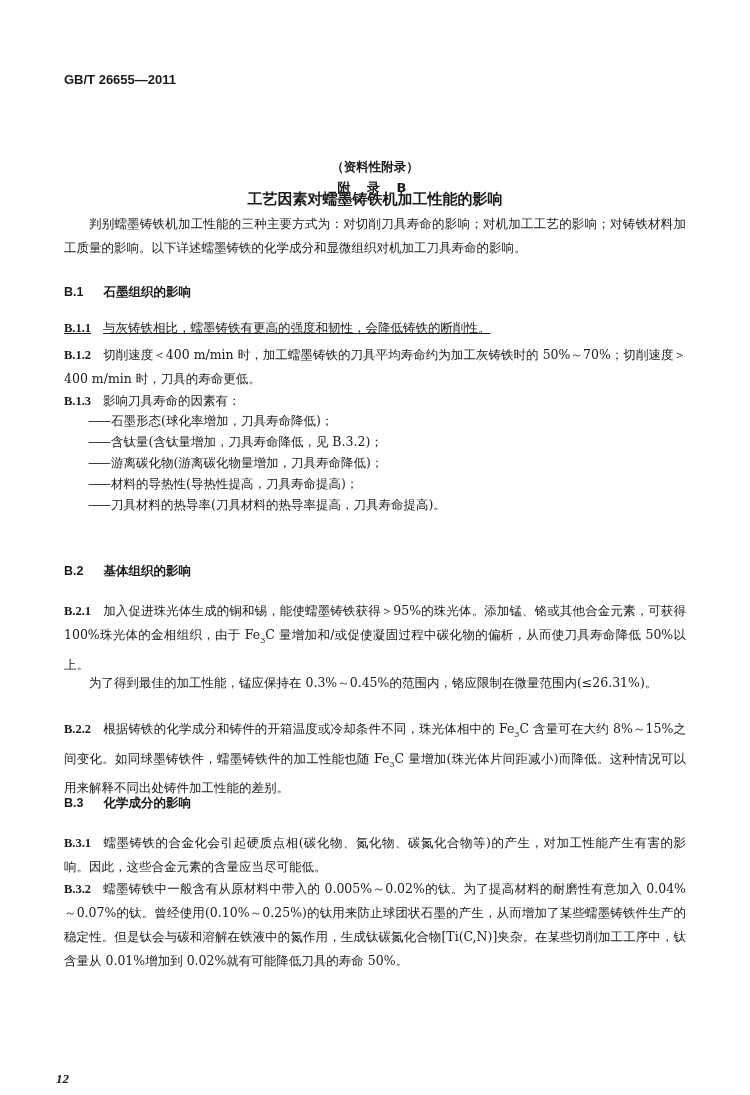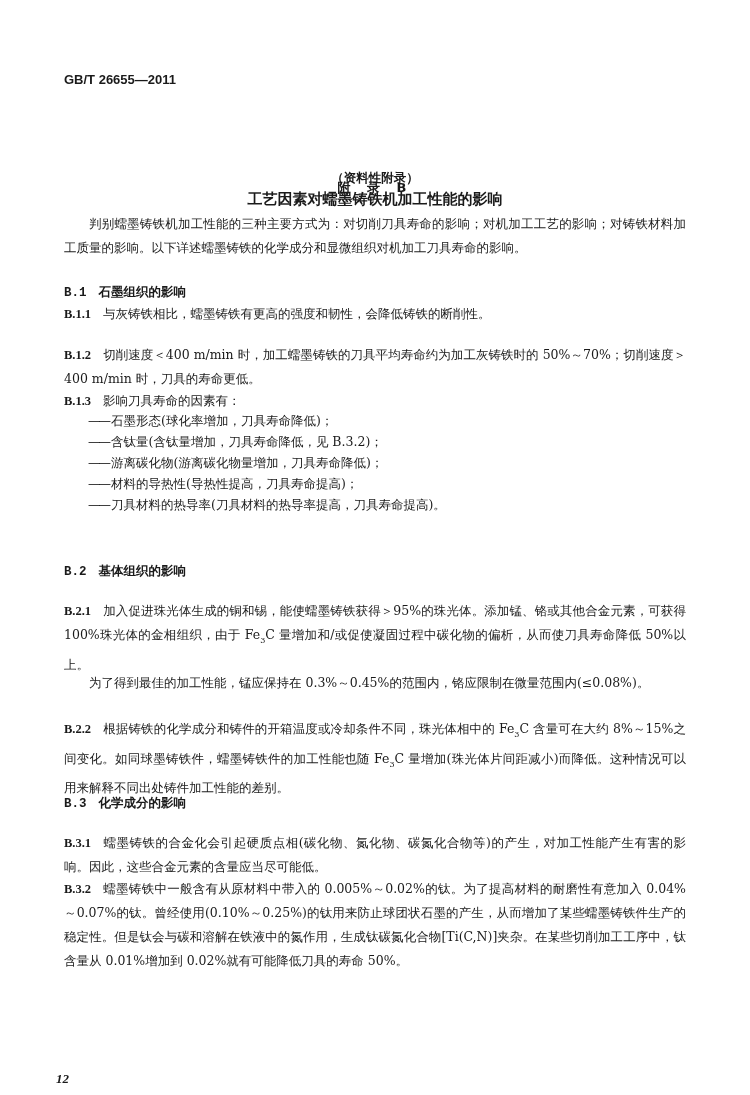--- a/index.html
+++ b/index.html
@@ -8,32 +8,32 @@
     font-family: "DejaVu Serif", "Liberation Serif", serif;
     color: #1a1a1a;
   }
   .std-code {
     position: absolute; left: 64px; top: 72px;
     font-family: "Liberation Sans", "DejaVu Sans", sans-serif;
     font-weight: bold; font-size: 13px; letter-spacing: 0;
   }
   .appendix-head { position: absolute; left: 0; width: 750px; text-align: center; font-weight: bold; font-family: "DejaVu Sans", sans-serif; }
   .ah1 { top: 143px; font-size: 13px; letter-spacing: 6px; margin-top: 36px; }
-  .ah2 { top: 170px; font-size: 12.5px; }
+  .ah2 { top: 159px; font-size: 12.5px; }
   .ah3 { top: 190px; font-size: 15px; }
   .para {
     position: absolute; left: 64px; width: 622px;
     font-size: 12.5px; line-height: 24px; text-align: justify;
   }
   .indent { text-indent: 2em; }
   .sec-head {
     position: absolute; left: 64px; font-size: 12.5px; font-weight: bold;
     font-family: "DejaVu Sans", sans-serif;
   }
-  .sec-head .num { font-family: Liberation Mono, monospace; margin-right: 12px; text-align: right; }
+  .sec-head .num { font-family: Liberation Sans, sans-serif; margin-right: 20px; text-align: right; }
   .clause-num { font-weight: bold; font-family: "Liberation Serif", serif; margin-right: 12px; }
   .list {
     position: absolute; left: 88px; width: 600px;
     font-size: 12.5px; line-height: 21px;
   }
   .list div::before { content: "——"; letter-spacing: -2px; margin-right: 2px; }
   .page-num {
     position: absolute; left: 56px; top: 1028px;
     font-family: "Liberation Serif", serif; font-style: italic; font-weight: bold; font-size: 13px; margin-top: 43px;
   }
@@ -47,21 +47,21 @@
 <div class="appendix-head ah1">附 录 B</div>
 <div class="appendix-head ah2">（资料性附录）</div>
 <div class="appendix-head ah3">工艺因素对蠕墨铸铁机加工性能的影响</div>
 
 <div class="para indent" style="top:212px;">判别蠕墨铸铁机加工性能的三种主要方式为：对切削刀具寿命的影响；对机加工工艺的影响；对铸铁材料加工质量的影响。以下详述蠕墨铸铁的化学成分和显微组织对机加工刀具寿命的影响。</div>
 
 <div class="sec-head" style="top:284px;">
   <span class="num">B.1</span><span>石墨组织的影响</span>
 </div>
 
-<div class="para" style="top:302px;">
+<div class="para" style="top:316px;text-decoration:underline;">
   <span class="clause-num">B.1.1</span><span>与灰铸铁相比，蠕墨铸铁有更高的强度和韧性，会降低铸铁的断削性。</span>
 </div>
 <div class="para" style="top:343px;">
   <span class="clause-num">B.1.2</span><span>切削速度＜400 m/min 时，加工蠕墨铸铁的刀具平均寿命约为加工灰铸铁时的 50%～70%；切削速度＞400 m/min 时，刀具的寿命更低。</span>
 </div>
 <div class="para" style="top:389px;">
   <span class="clause-num">B.1.3</span><span>影响刀具寿命的因素有：</span>
 </div>
 <div class="list" style="top:410px;">
   <div>石墨形态(球化率增加，刀具寿命降低)；</div>
@@ -71,21 +71,21 @@
   <div>刀具材料的热导率(刀具材料的热导率提高，刀具寿命提高)。</div>
 </div>
 
 <div class="sec-head" style="top:563px;">
   <span class="num">B.2</span><span>基体组织的影响</span>
 </div>
 
 <div class="para" style="top:599px;">
   <span class="clause-num">B.2.1</span><span>加入促进珠光体生成的铜和锡，能使蠕墨铸铁获得＞95%的珠光体。添加锰、铬或其他合金元素，可获得 100%珠光体的金相组织，由于 Fe</span><sub>3</sub><span>C 量增加和/或促使凝固过程中碳化物的偏析，从而使刀具寿命降低 50%以上。</span>
 </div>
-<div class="para indent" style="top:671px;">为了得到最佳的加工性能，锰应保持在 0.3%～0.45%的范围内，铬应限制在微量范围内(≤0.08%)。</div>
+<div class="para indent" style="top:671px;">为了得到最佳的加工性能，锰应保持在 0.3%～0.45%的范围内，铬应限制在微量范围内(≤26.31%)。</div>
 
 <div class="para" style="top:717px;">
   <span class="clause-num">B.2.2</span><span>根据铸铁的化学成分和铸件的开箱温度或冷却条件不同，珠光体相中的 Fe</span><sub>3</sub><span>C 含量可在大约 8%～15%之间变化。如同球墨铸铁件，蠕墨铸铁件的加工性能也随 Fe</span><sub>3</sub><span>C 量增加(珠光体片间距减小)而降低。这种情况可以用来解释不同出处铸件加工性能的差别。</span>
 </div>
 
 <div class="sec-head" style="top:795px;">
   <span class="num">B.3</span><span>化学成分的影响</span>
 </div>
 
 <div class="para" style="top:831px;">

